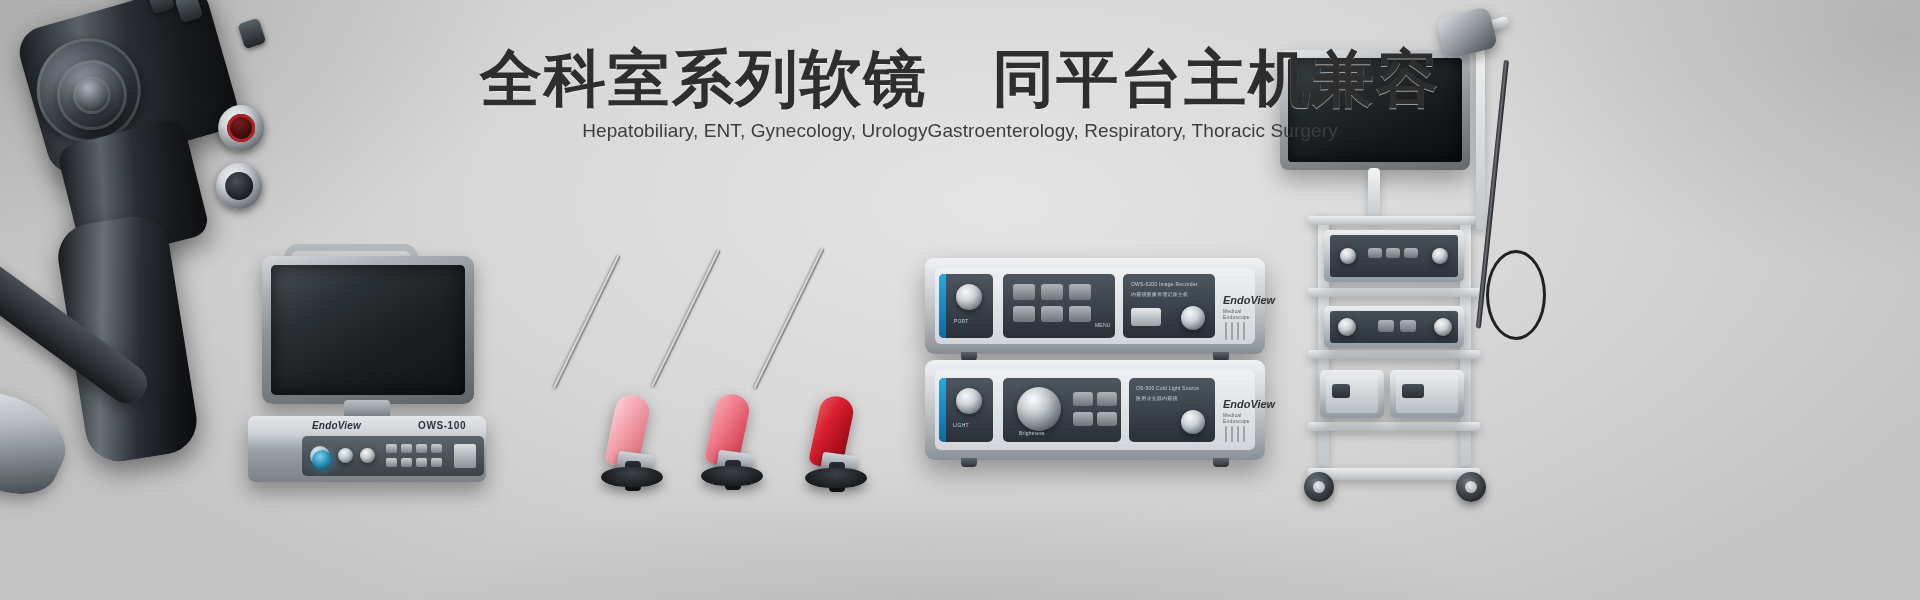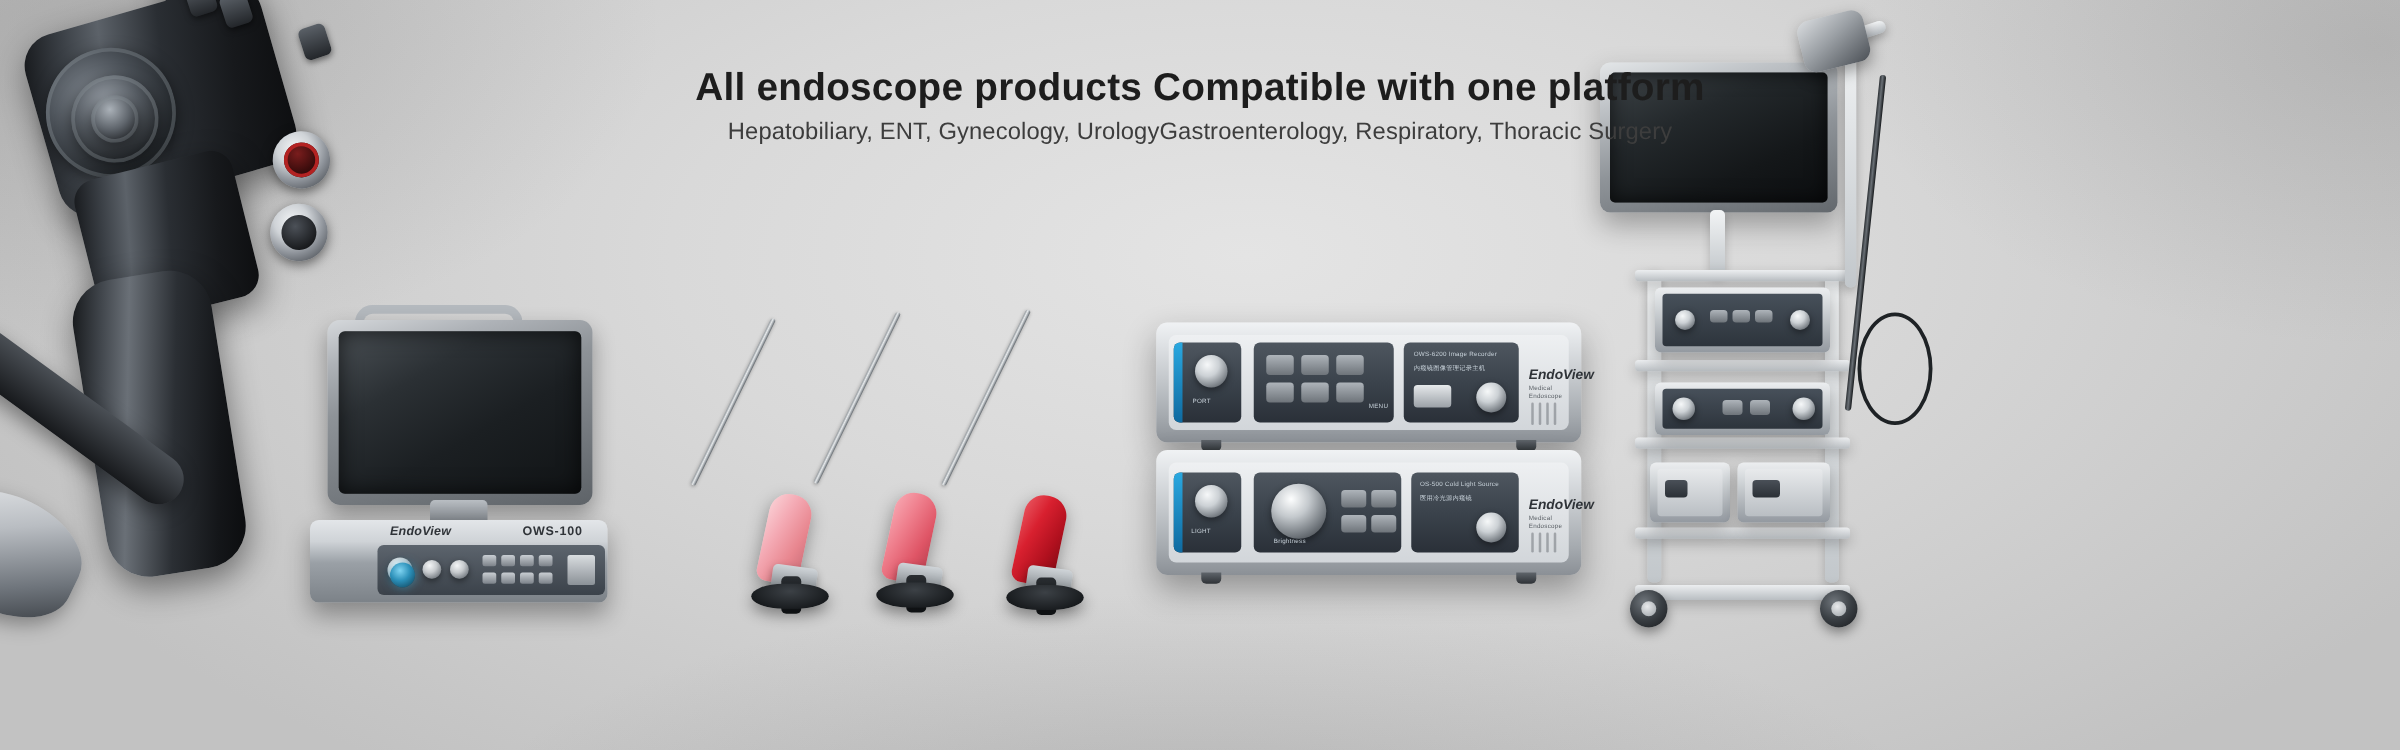--- a/index.html
+++ b/index.html
@@ -212,21 +212,25 @@
       </div>
     <div class="rbtn" id="rb2">
         <div class="core"></div>
       </div>
     <div class="sc-body" id="sc-grip"></div>
     <div id="sc-cord"></div>
     <div id="sc-tip"></div>
   </div>
 
   <div id="textblock">
-    <div id="headline-en">All endoscope products Compatible with one platform</div>
+    <div id="headline-cn">
+      <span>全科室系列软镜</span>
+      <span class="gap"></span>
+      <span>同平台主机兼容</span>
+    </div>
     <div id="dept-en">Hepatobiliary, ENT, Gynecology, UrologyGastroenterology, Respiratory, Thoracic Surgery</div>
   </div>
 
   <div id="ows">
     <div id="ows-handle"></div>
     <div id="ows-screen">
         <div class="glass"></div>
       </div>
     <div id="ows-hinge"></div>
     <div id="ows-base"></div>

